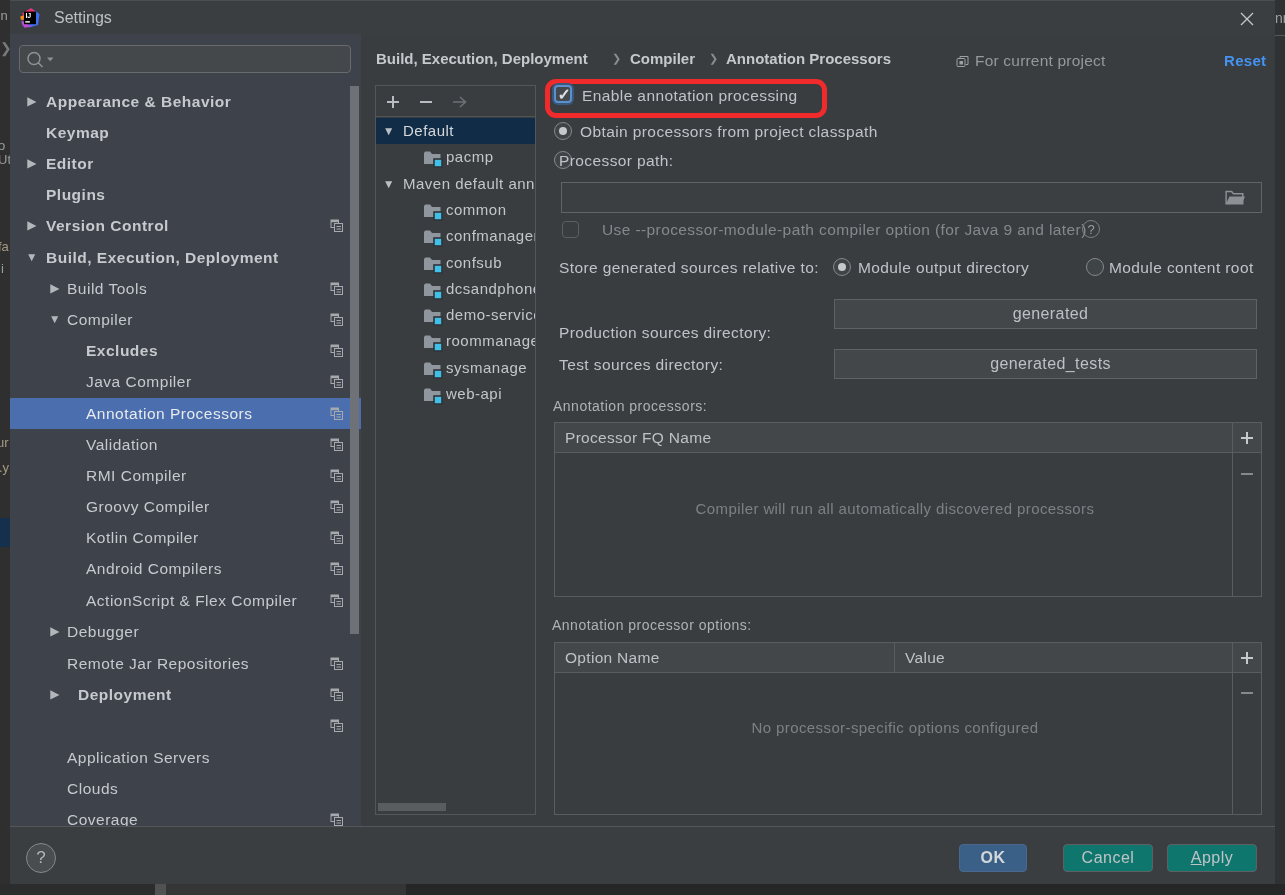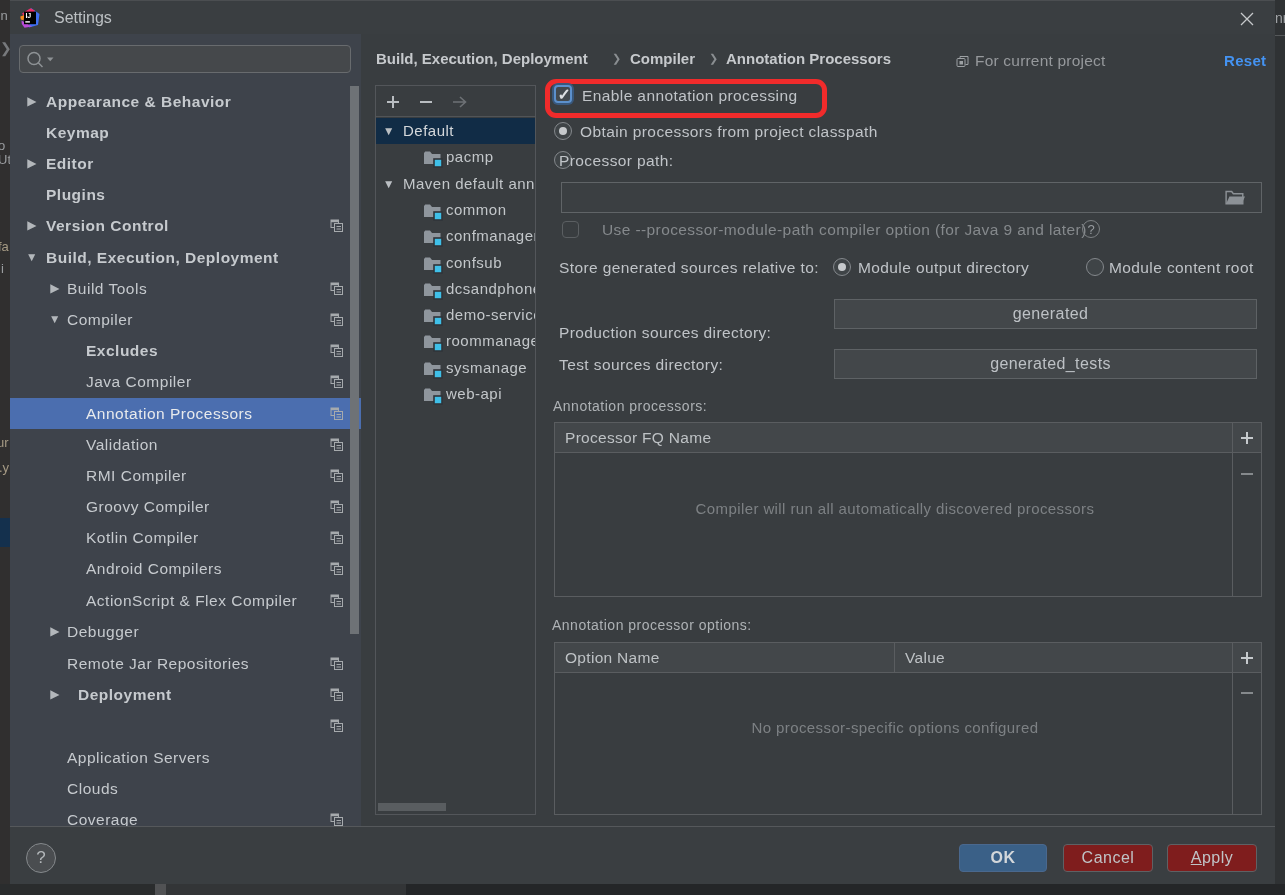--- a/index.html
+++ b/index.html
@@ -42,21 +42,21 @@
 .field.lit { background:#43474a; border:1px solid #5e6265; padding-left:10px; font-size:16px; }
 .lbl { position:absolute; color:#c0c4c8; font-size:15.5px; letter-spacing:0.4px; white-space:nowrap; }
 .lbl.dim { color:#85898c; }
 .small-lbl { position:absolute; color:#aeb2b5; font-size:14px; letter-spacing:0.5px; white-space:nowrap; }
 
 .table { position:absolute; left:544px; width:708px; background:#393d40; border:1px solid #5a5d60; }
 .thead { position:absolute; left:0; top:0; width:706px; height:30px; background:#43474a; border-bottom:1px solid #5a5d60; color:#bec2c5; font-size:15.5px; letter-spacing:0.3px; line-height:29px; }
 .sidecol { position:absolute; right:0; top:0; width:29px; height:100%; border-left:1px solid #5a5d60; }
 .ctr { position:absolute; width:100%; text-align:center; color:#7d8184; font-size:15px; letter-spacing:0.4px; }
 
-.btn { position:absolute; height:28px; border-radius:4px; background:#7f1d1d; border:1px solid #5e6164; color:#c0c4c7; font-size:16px; letter-spacing:0.5px; text-align:center; line-height:26px; }
+.btn { position:absolute; height:28px; border-radius:4px; background:#0f766e; border:1px solid #5e6164; color:#c0c4c7; font-size:16px; letter-spacing:0.5px; text-align:center; line-height:26px; }
 .btn.primary { background:#3a6087; border:1px solid #4a688e; color:#d3d7da; font-weight:bold; }
 
 svg { display:block; }
 </style>
 </head>
 <body>
 <div id="stage">
 
   <div class="abs" id="leftstrip">
     <div class="txt" style="left:-3px;top:8px;color:#9a9da0;font-size:13px;">.n</div>
@@ -509,20 +509,20 @@
           <svg class="abs" style="left:7px;top:43px;" width="14" height="14" viewBox="0 0 14 14">
               <path d="M1 7 H13" stroke="#85898c" stroke-width="2"></path>
             </svg>
         </div>
         <div class="ctr" style="top:76px;width:680px;">No processor-specific options configured</div>
       </div>
     </div>
 
     <div class="abs" id="bottombar">
       <div class="abs" style="left:16px;top:16px;width:30px;height:30px;background:#4a4d50;border:1px solid #85898c;border-radius:50%;color:#b2b6b9;font-size:17px;text-align:center;line-height:28px;">?</div>
-      <div class="btn primary" style="left:949px;top:17px;width:88px;">OK</div>
+      <div class="btn primary" style="left:949px;top:17px;width:68px;">OK</div>
       <div class="btn" style="left:1053px;top:17px;width:90px;">Cancel</div>
       <div class="btn" style="left:1157px;top:17px;width:90px;"><span style="text-decoration:underline;">A</span>pply</div>
     </div>
 
   </div>
 
 </div>
 
 </body></html>

